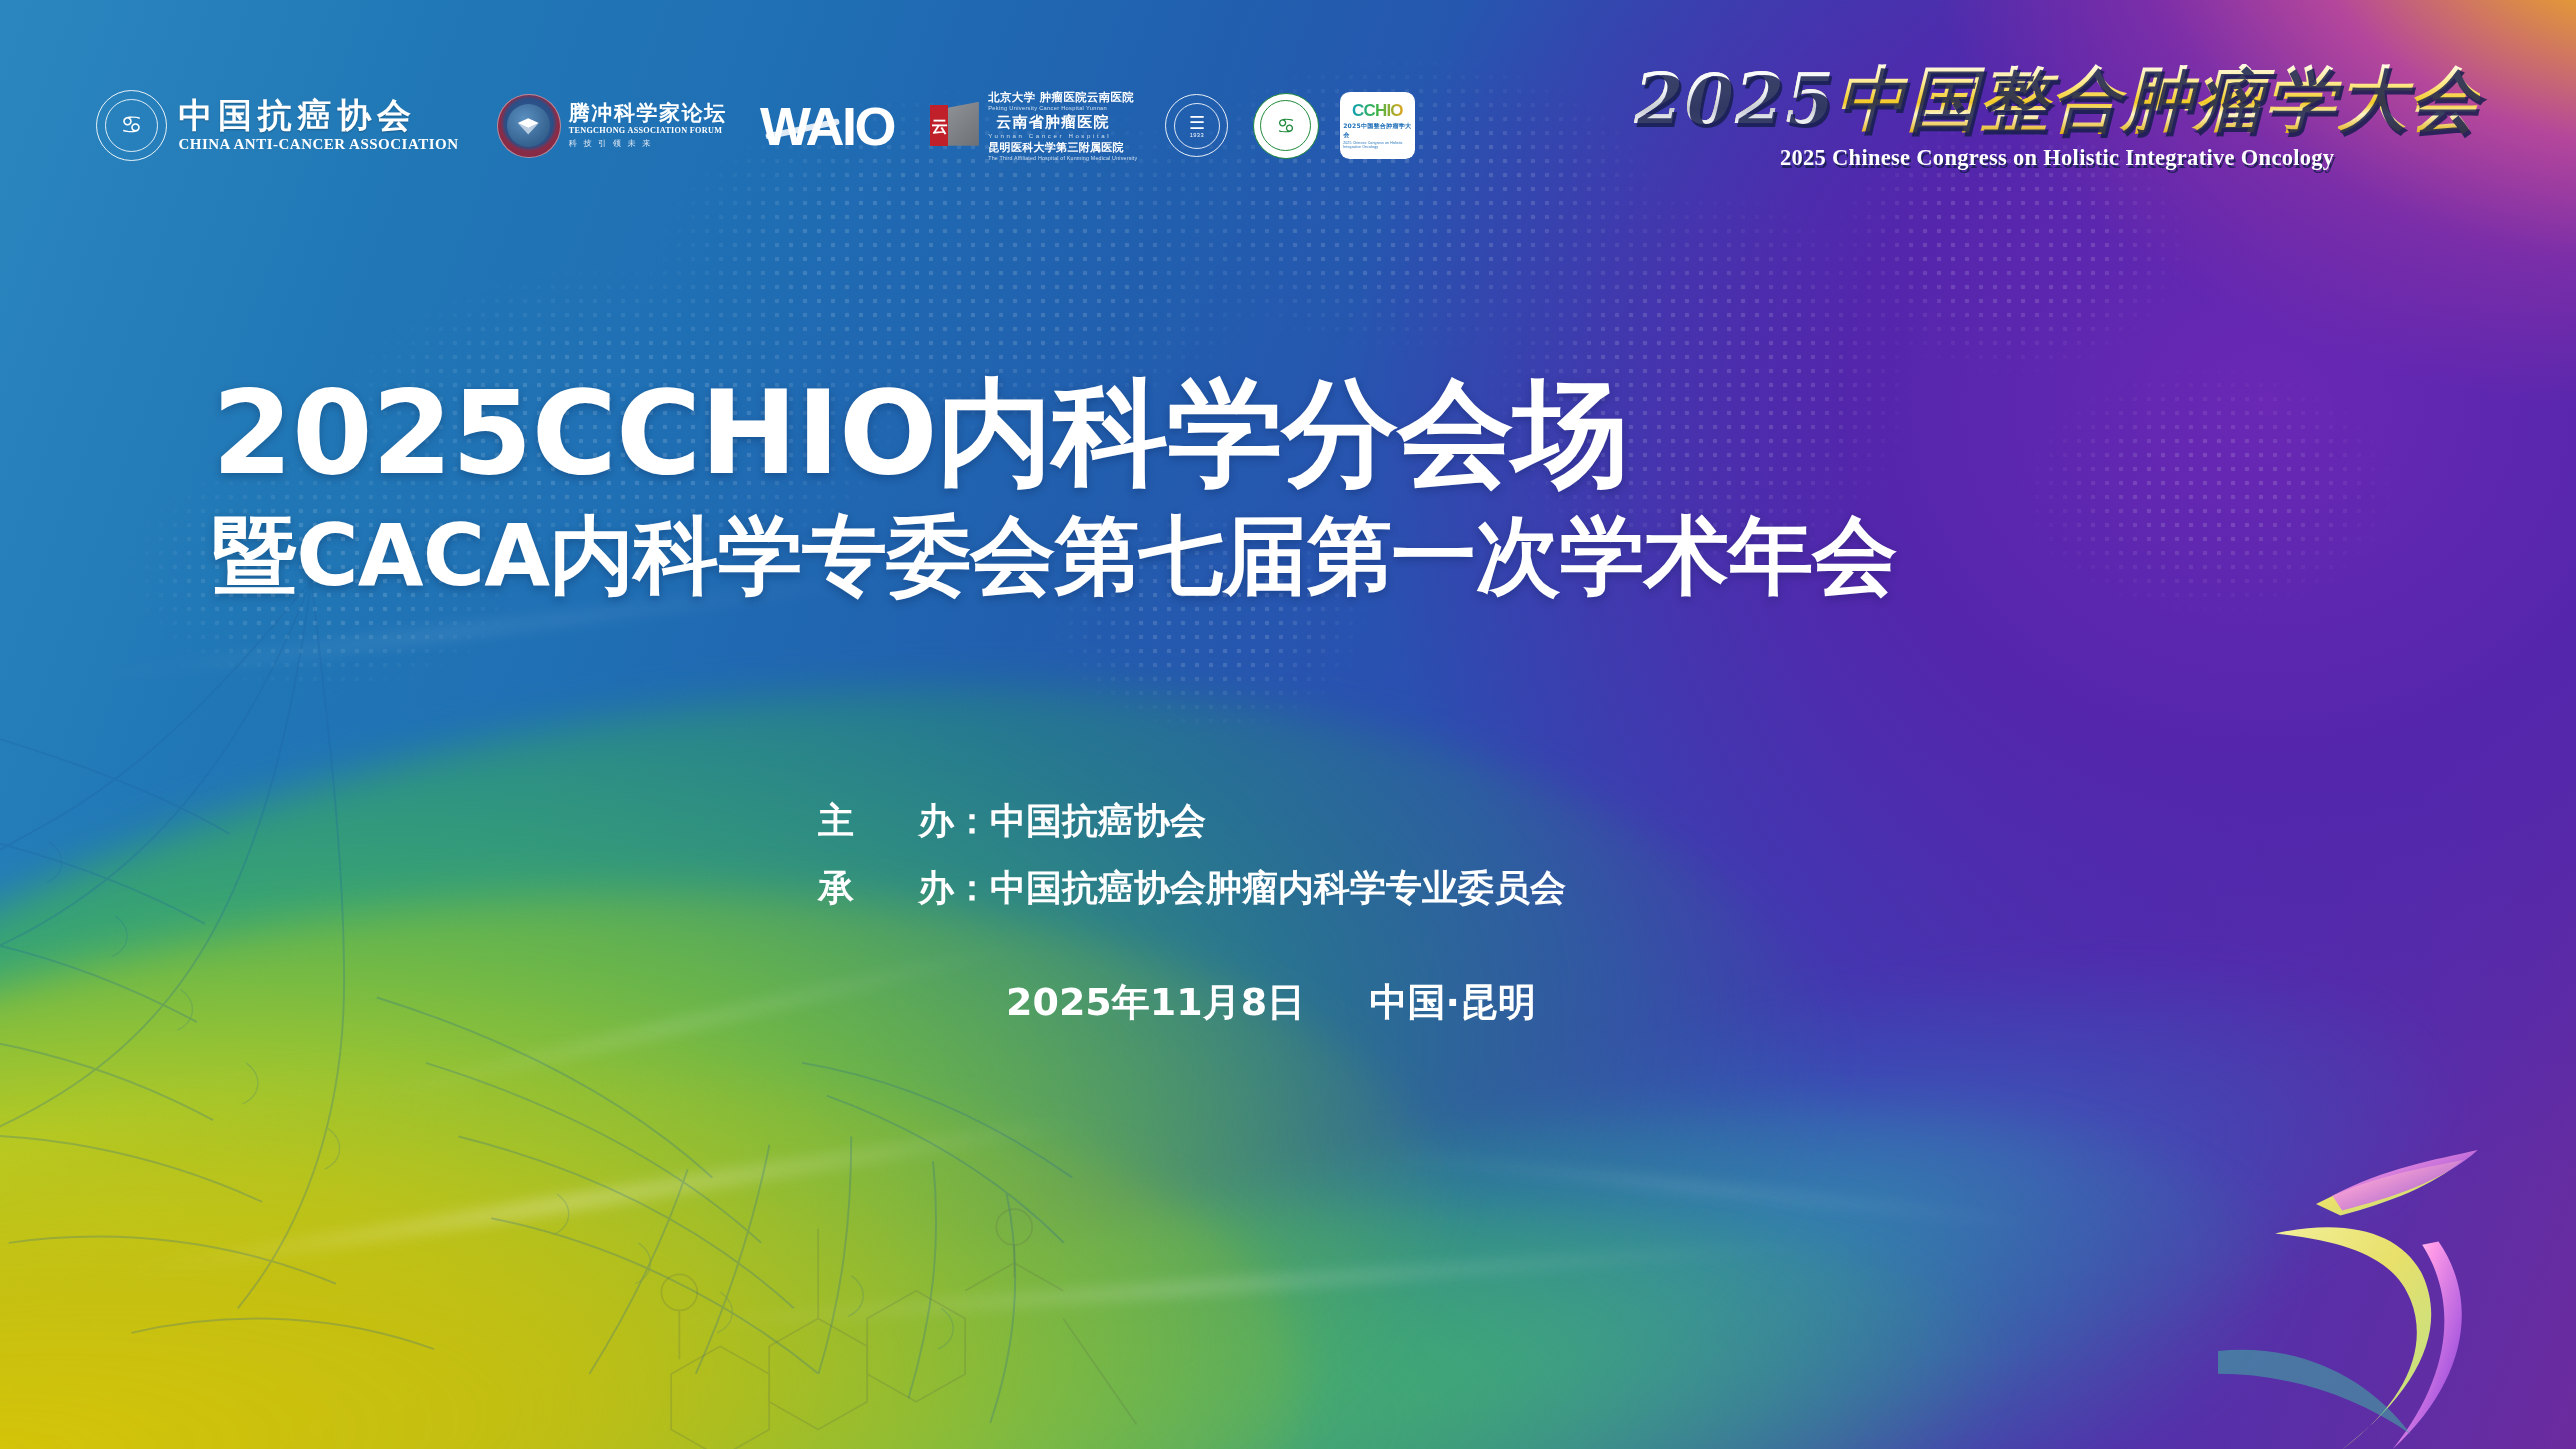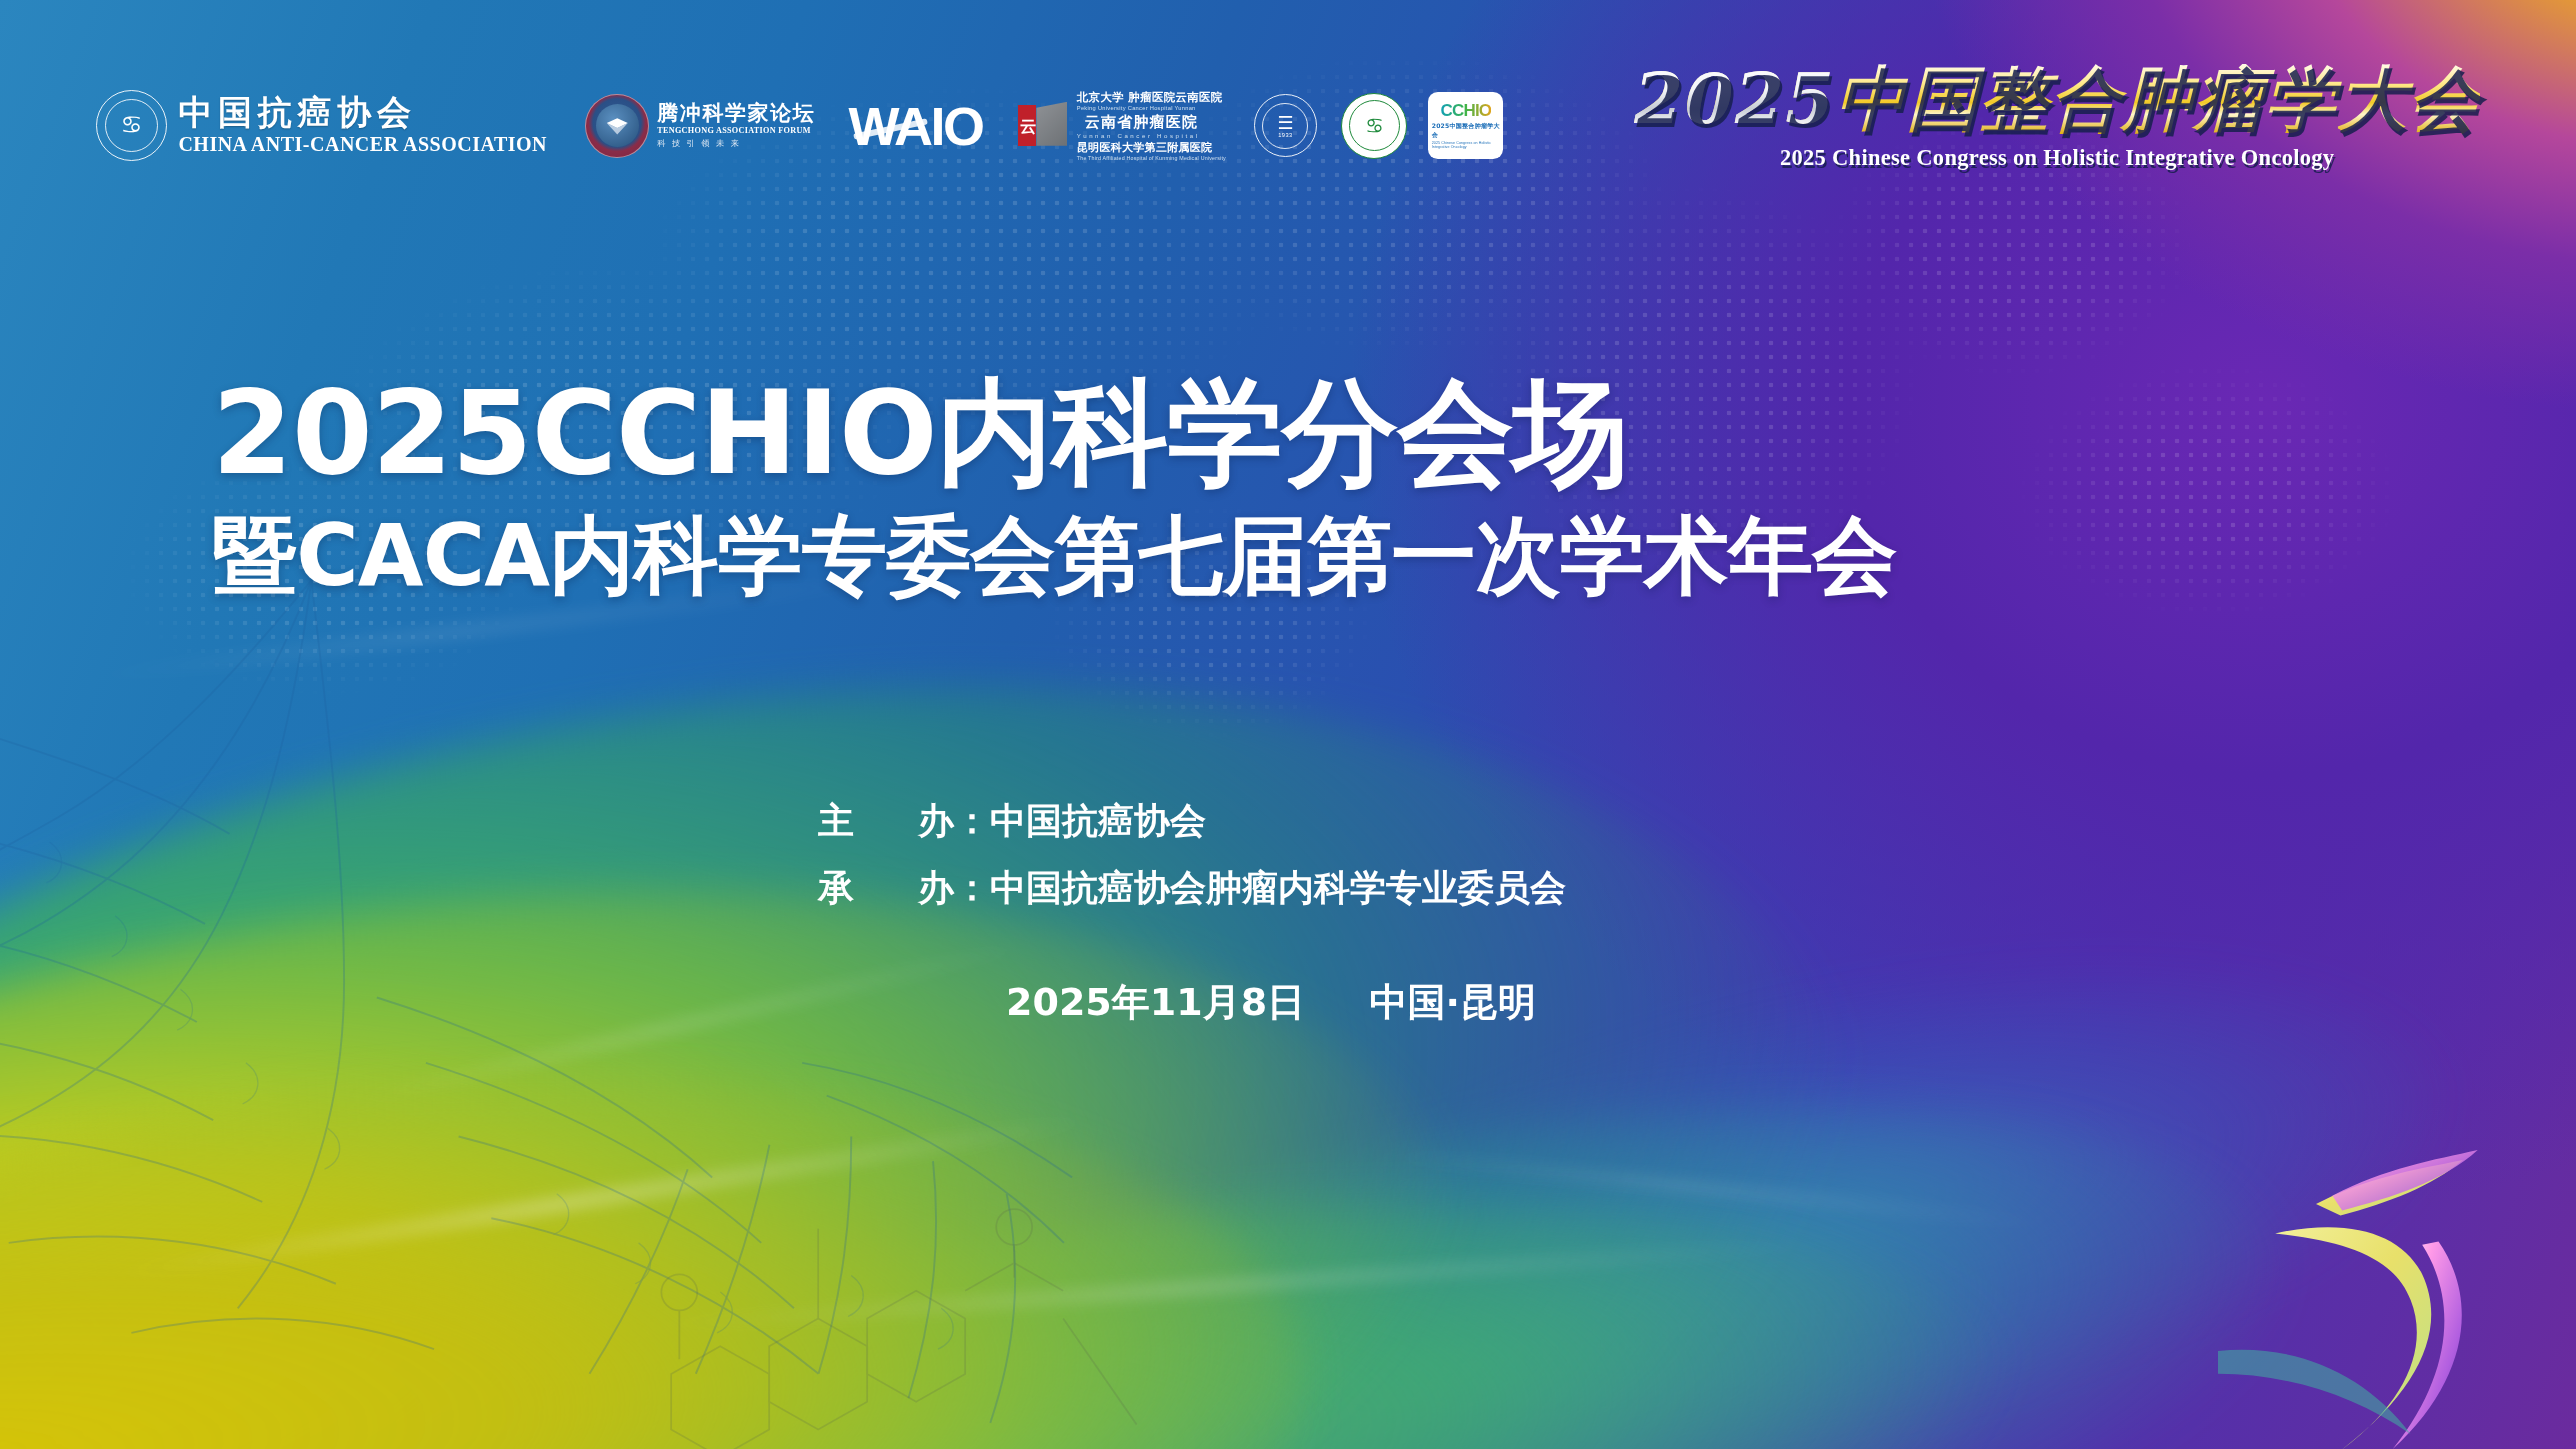--- a/index.html
+++ b/index.html
@@ -128,21 +128,21 @@
     color: #fff;
   }
 
   
   .caca-wrap { display:flex; align-items:center; gap: 11.4px; margin-right: 38px; }
   .caca-seal { width: 69px; height: 69px; }
   .caca-seal .seal-inner { width: 51px; height: 51px; }
   .caca-crab { font-size: 24.5px; line-height: 1; color: #fff; }
   .caca-text .cn { color:#fff; font-size: 34px; font-weight: 700; letter-spacing: 5.7px; line-height: 1.05;
                    text-shadow: 0 0.8px 1.6px rgba(0,0,0,.25); font-family: "DejaVu Sans", sans-serif; }
-  .caca-text .en { color:#fff; font-size: 20px; font-weight: 700; letter-spacing: 0.5px; margin-top: 1.6px;
+  .caca-text .en { color:#fff; font-size: 15px; font-weight: 700; letter-spacing: 0.5px; margin-top: 1.6px;
                    font-family: "Liberation Serif", serif; }
 
   
   .teng-wrap { display:flex; align-items:center; gap: 8.2px; margin-right: 33px; }
   .teng-seal {
     width: 62px; height: 62px; border-radius: 50%;
     background: radial-gradient(circle at 50% 45%, #2f5f96 0%, #2a4f86 52%, #8a2c48 62%, #7a2440 100%);
     border: 0.8px solid rgba(255,255,255,.45);
     display:flex; align-items:center; justify-content:center;
     position: relative; flex: none;

